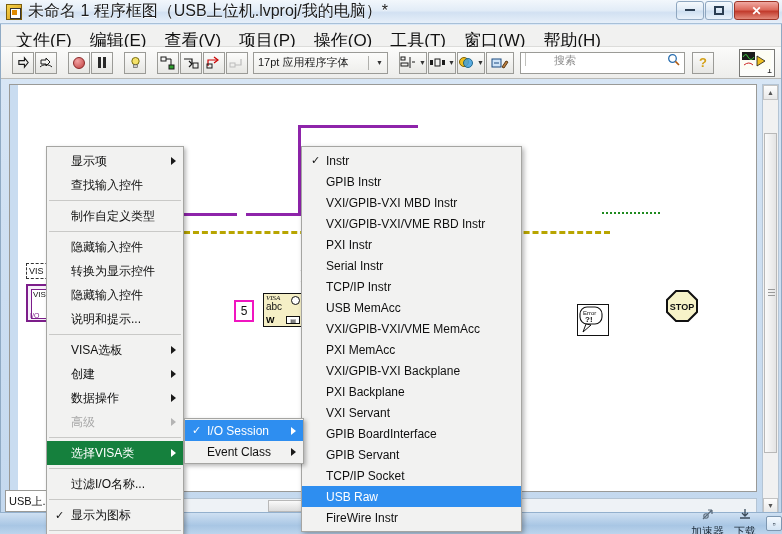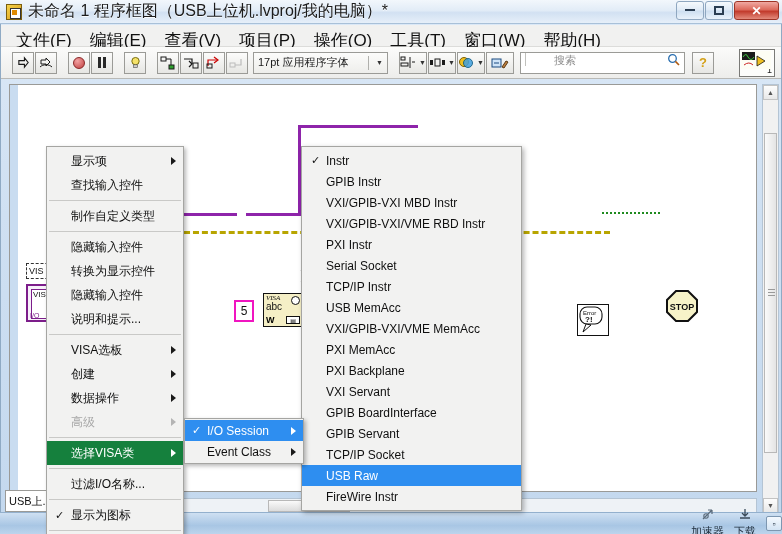--- a/index.html
+++ b/index.html
@@ -680,33 +680,36 @@
     <div class="sub2-row">
       <span>VXI/GPIB-VXI MBD Instr</span>
     </div>
     <div class="sub2-row">
       <span>VXI/GPIB-VXI/VME RBD Instr</span>
     </div>
     <div class="sub2-row">
       <span>PXI Instr</span>
     </div>
     <div class="sub2-row">
-      <span>Serial Socket</span>
+      <span>Serial Instr</span>
     </div>
     <div class="sub2-row">
       <span>TCP/IP Instr</span>
     </div>
     <div class="sub2-row">
       <span>USB MemAcc</span>
     </div>
     <div class="sub2-row">
       <span>VXI/GPIB-VXI/VME MemAcc</span>
     </div>
     <div class="sub2-row">
       <span>PXI MemAcc</span>
+    </div>
+    <div class="sub2-row">
+      <span>VXI/GPIB-VXI Backplane</span>
     </div>
     <div class="sub2-row">
       <span>PXI Backplane</span>
     </div>
     <div class="sub2-row">
       <span>VXI Servant</span>
     </div>
     <div class="sub2-row">
       <span>GPIB BoardInterface</span>
     </div>

